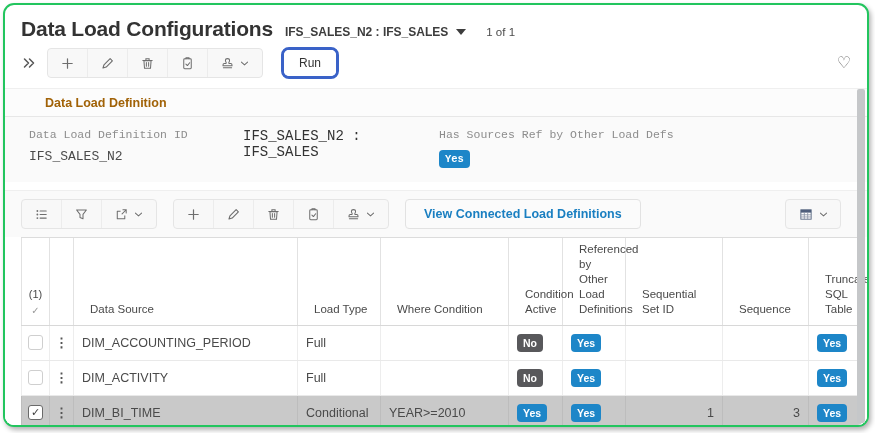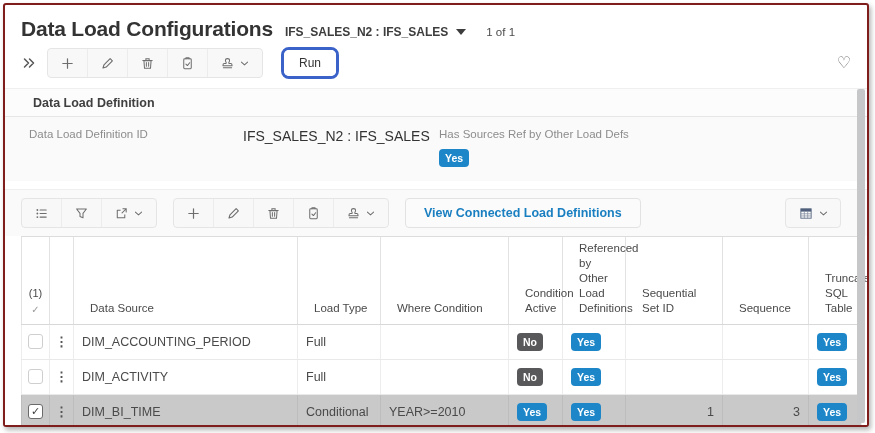--- a/index.html
+++ b/index.html
@@ -1,18 +1,18 @@
 <!DOCTYPE html>
 <html><head>
 <meta charset="utf-8">
 <style>
   html,body{margin:0;padding:0;background:#fff;}
   body{width:875px;height:433px;position:relative;font-family:"Liberation Sans",sans-serif;-webkit-font-smoothing:antialiased;}
   .frame{position:absolute;left:3px;top:3px;width:866px;height:424px;box-sizing:border-box;
-    border:2px solid #7f1d1d;border-radius:3px;background:#fff;overflow:hidden;
+    border:2px solid #22c55e;border-radius:11px;background:#fff;overflow:hidden;
     box-shadow:2px 3px 5px rgba(0,0,0,.30);}
   
   .page-head{display:flex;align-items:baseline;padding:12px 16px 0 16px;}
   .page-title{font-size:21px;font-weight:700;color:#333;letter-spacing:-.2px;}
   .record-selector{display:flex;align-items:center;margin-left:12px;cursor:pointer;}
   .record-name{font-size:12px;font-weight:600;color:#3d3d3d;}
   .caret{width:0;height:0;border-left:5px solid transparent;border-right:5px solid transparent;
     border-top:6px solid #3d3d3d;margin-left:8px;display:inline-block;}
   .pagination{font-size:11.5px;color:#4c4c4c;margin-left:20px;}
   
@@ -21,23 +21,23 @@
   .icon-btn{width:39px;display:flex;align-items:center;justify-content:center;border-right:1px solid #ececec;cursor:pointer;gap:4px;}
   .icon-btn:last-child{border-right:none;}
   .icon-btn.wide{width:54px;}
   .dbl-chevron{display:flex;align-items:center;color:#555;}
   .run-wrap{border:3px solid #3a62c8;border-radius:8px;background:#fff;margin-left:8px;}
   .run-btn{background:#fff;border:none;height:26px;padding:0 15px;font-size:12px;color:#333;
     font-family:"Liberation Sans",sans-serif;border-radius:5px;cursor:pointer;}
   .favorite{margin-left:auto;color:#6f6f6f;font-size:16px;line-height:1;cursor:pointer;}
   
   .section{margin-top:8px;background:#fafafa;border-top:1px solid #efefef;}
-  .section-head{padding:7px 24px 6px 28px;font-size:12.5px;font-weight:700;color:#404040;
+  .section-head{padding:7px 24px 6px 40px;font-size:12.5px;font-weight:700;color:#a16207;
     background:#fcfcfc;border-bottom:1px solid #e7e7e7;}
-  .def-body{display:flex;padding:11px 24px 14px 24px;}
+  .def-body{display:flex;padding:11px 24px 14px 24px;font-family:Liberation Mono, monospace;}
   .field{box-sizing:border-box;}
   .field-label{font-size:11.5px;color:#8d8d8d;margin-bottom:8px;}
   .field-value{font-size:13px;color:#4a4a4a;}
   .field-value.desc{font-size:14px;color:#333;}
   .badge{display:inline-block;min-width:14px;text-align:center;padding:3px 6px;border-radius:4px;
     background:#1d86c8;color:#fff;font-size:10.5px;font-weight:700;line-height:1.15;}
   .badge.no{background:#58585b;}
   
   .items-toolbar{display:flex;align-items:center;gap:16px;padding:8px 16px 8px 16px;background:#fafafa;}
   .view-btn{border:1px solid #e2e2e2;background:#fbfbfb;border-radius:4px;height:30px;padding:0 18px;
@@ -123,20 +123,21 @@
       <button class="run-btn">Run</button>
     </span>
     <span class="favorite">♡</span>
   </div>
 
   <div class="section">
     <div class="section-head">Data Load Definition</div>
     <div class="def-body">
       <div class="field" style="width:214px;">
         <div class="field-label">Data Load Definition ID</div>
+        <div class="field-value">IFS_SALES_N2</div>
       </div>
       <div class="field" style="width:196px;">
         <div class="field-value desc">IFS_SALES_N2 : IFS_SALES</div>
       </div>
       <div class="field" style="flex:1;">
         <div class="field-label">Has Sources Ref by Other Load Defs</div>
         <span class="badge">Yes</span>
       </div>
     </div>
   </div>

